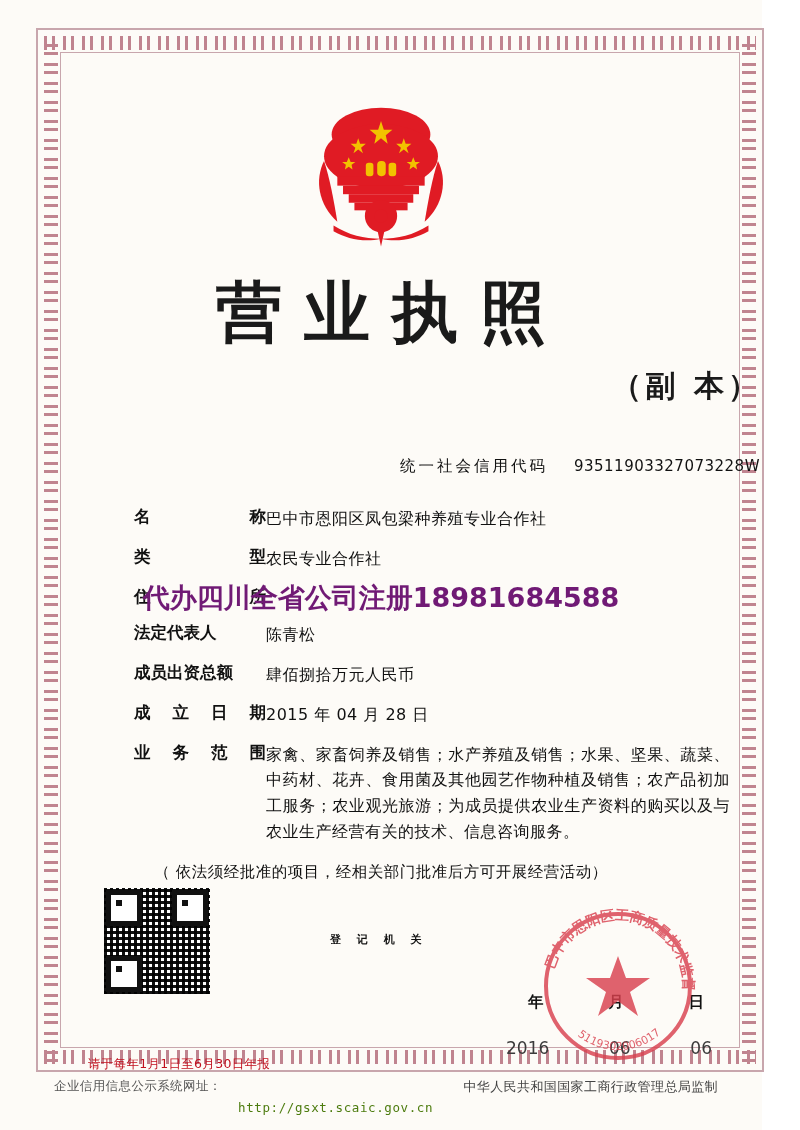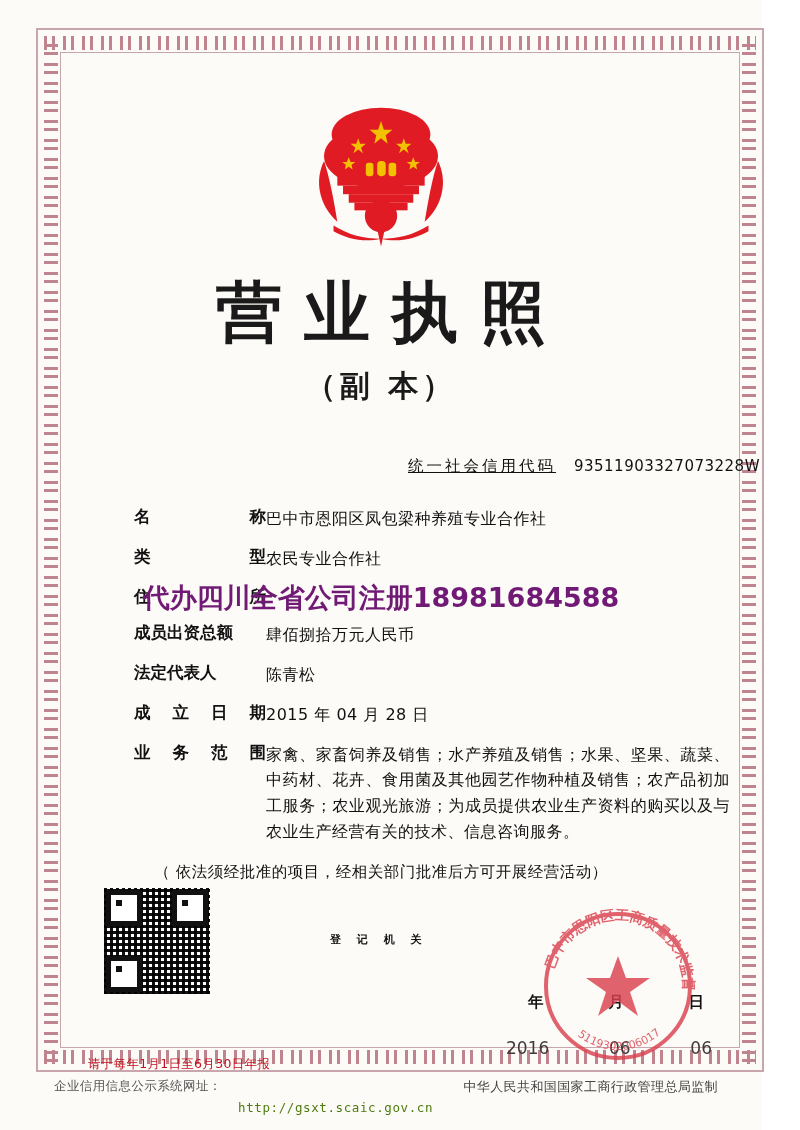--- a/index.html
+++ b/index.html
@@ -108,44 +108,44 @@
     font-weight: bold;
     font-size: 66px;
     letter-spacing: 22px;
     text-indent: 22px;
     color: #1a1a1a;
   }
   .cert-subtitle {
     position: absolute;
     top: 366px;
     left: 0; right: 0;
-    text-align: center;
+    text-align: right;
     font-family: "DejaVu Serif", "Liberation Serif", serif;
     font-weight: bold;
     font-size: 30px;
     letter-spacing: 4px;
     color: #1a1a1a;
   }
 
   
   .code-row {
     position: absolute;
     top: 456px;
     left: 0;
     width: 760px;
     text-align: right;
     font-size: 15.5px;
     color: #111;
     letter-spacing: 1px;
   }
-  .code-row .label { letter-spacing: 3px; text-decoration: underline; }
+  .code-row .label { letter-spacing: 3px; }
   .code-row .value {
     font-family: "DejaVu Sans", "Liberation Sans", sans-serif;
     letter-spacing: 0.5px;
-    margin-left: 12px;
+    margin-left: 20px;
     font-size: 15px;
   }
 
   
   .fields {
     position: absolute;
     left: 134px;
     top: 506px;
     width: 596px;
   }
@@ -382,26 +382,26 @@
         </div>
       <div class="fval">农民专业合作社</div>
     </div>
     <div class="field">
       <div class="fname">
           <span>住</span>
           <span>所</span>
         </div>
     </div>
     <div class="field">
+      <div class="fname wide">法定代表人</div>
+      <div class="fval">陈青松</div>
+    </div>
+    <div class="field">
       <div class="fname wide">成员出资总额</div>
       <div class="fval">肆佰捌拾万元人民币</div>
-    </div>
-    <div class="field">
-      <div class="fname wide">法定代表人</div>
-      <div class="fval">陈青松</div>
     </div>
     <div class="field">
       <div class="fname">
           <span>成</span>
           <span>立</span>
           <span>日</span>
           <span>期</span>
         </div>
       <div class="fval num">2015 年 04 月 28 日</div>
     </div>

